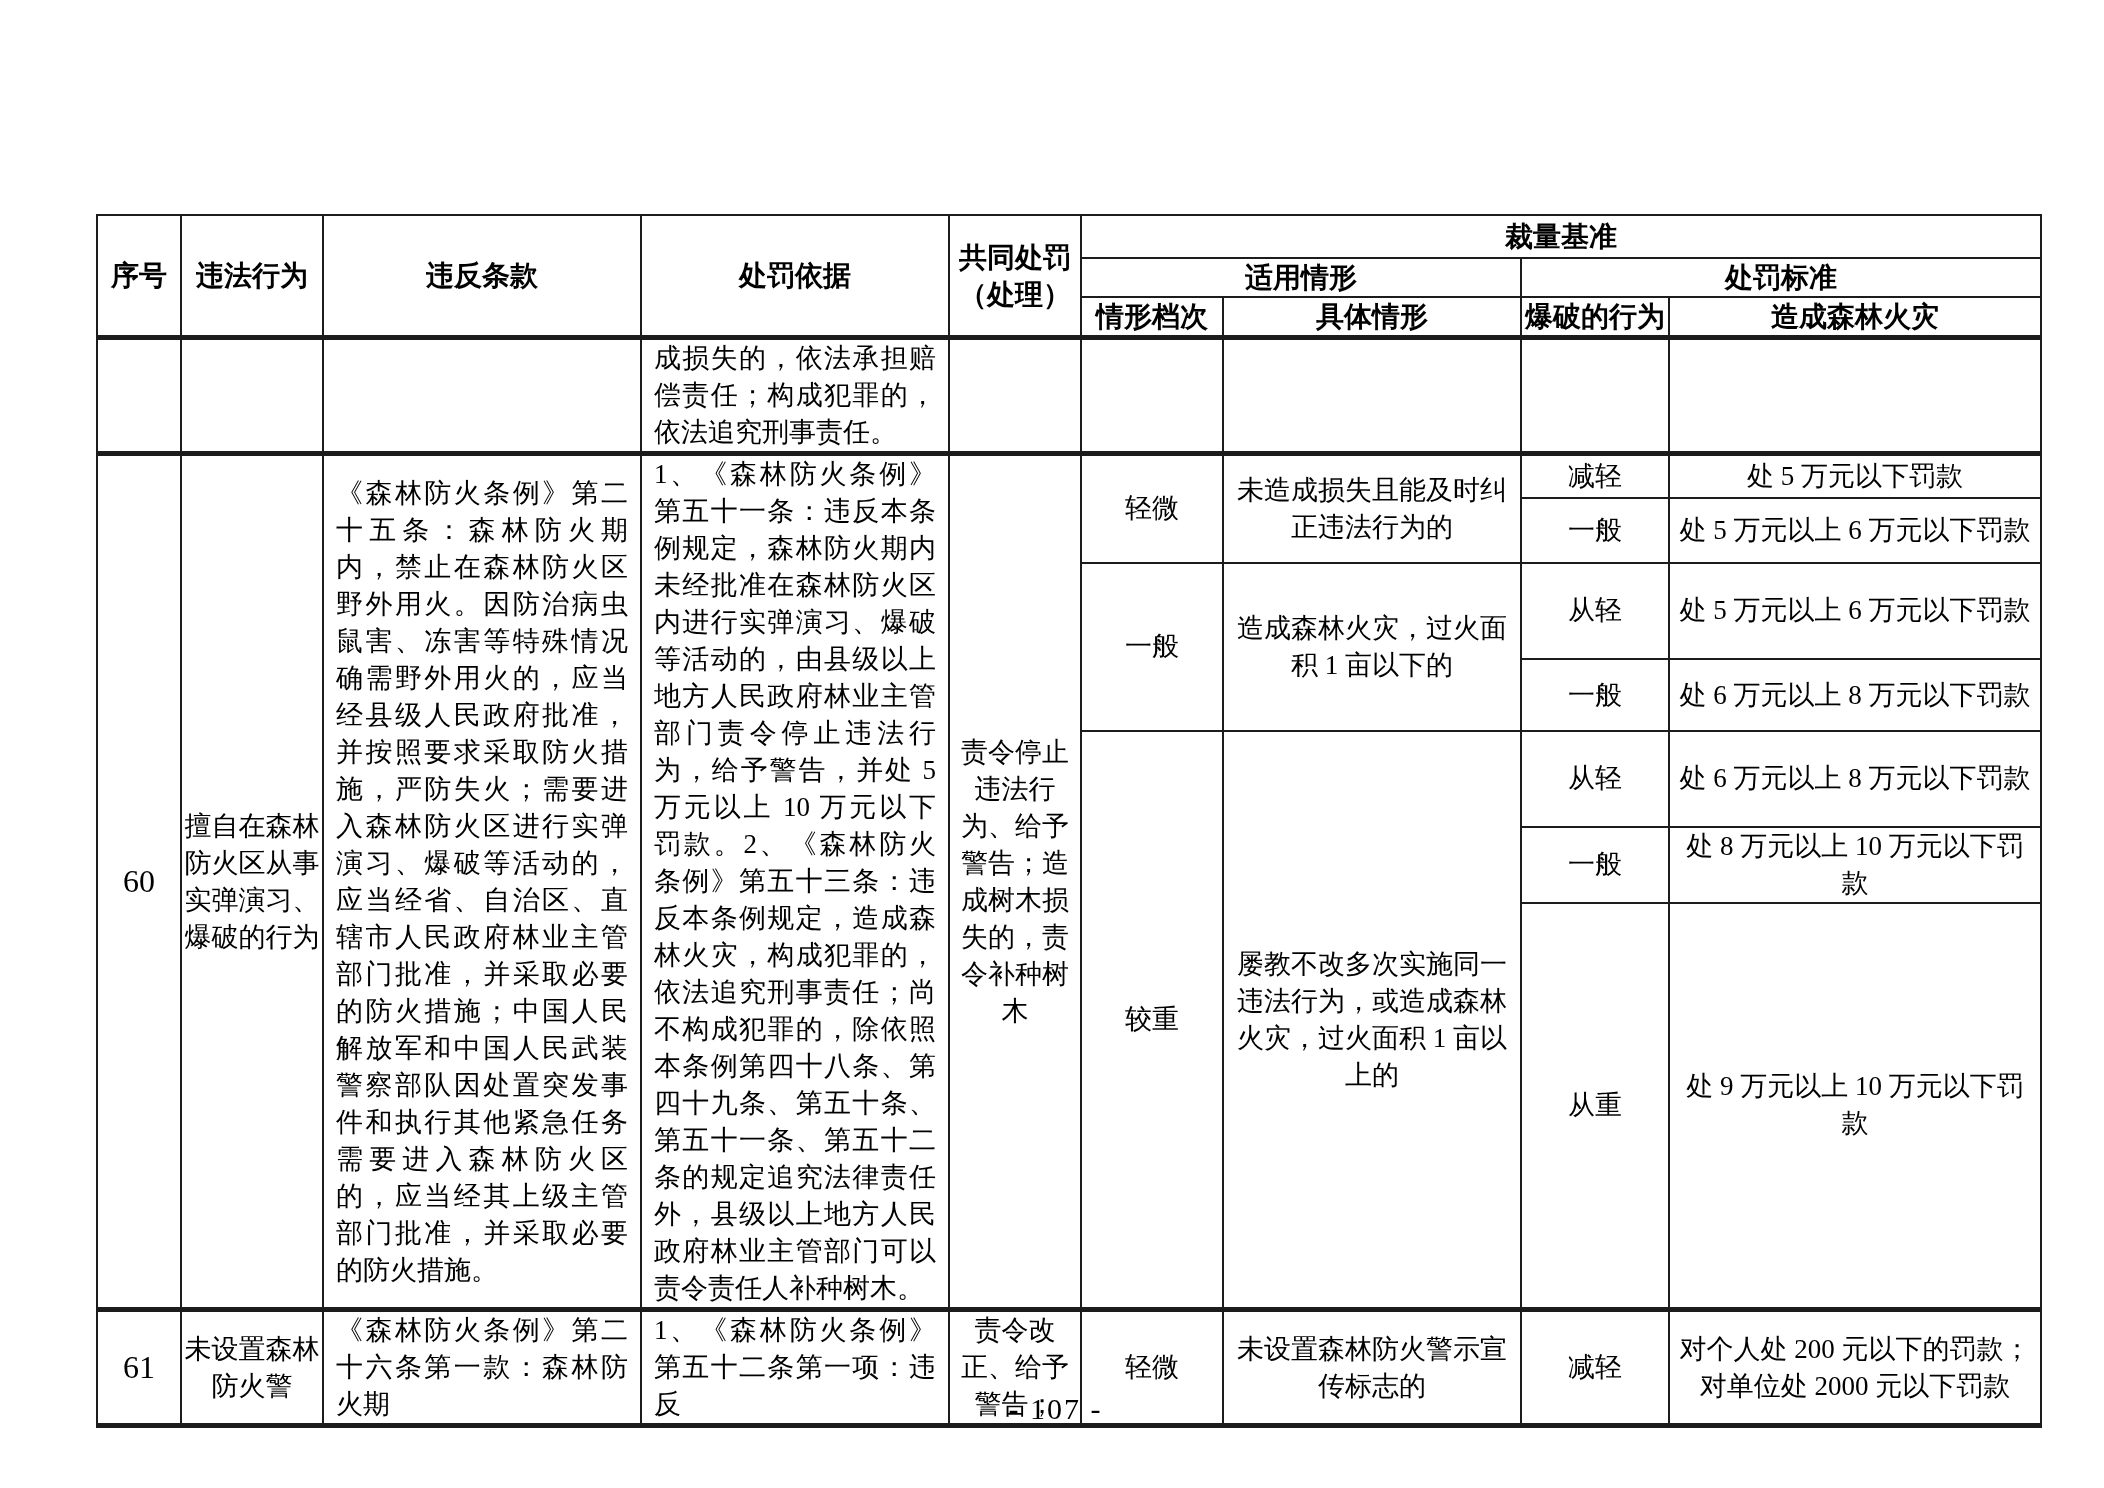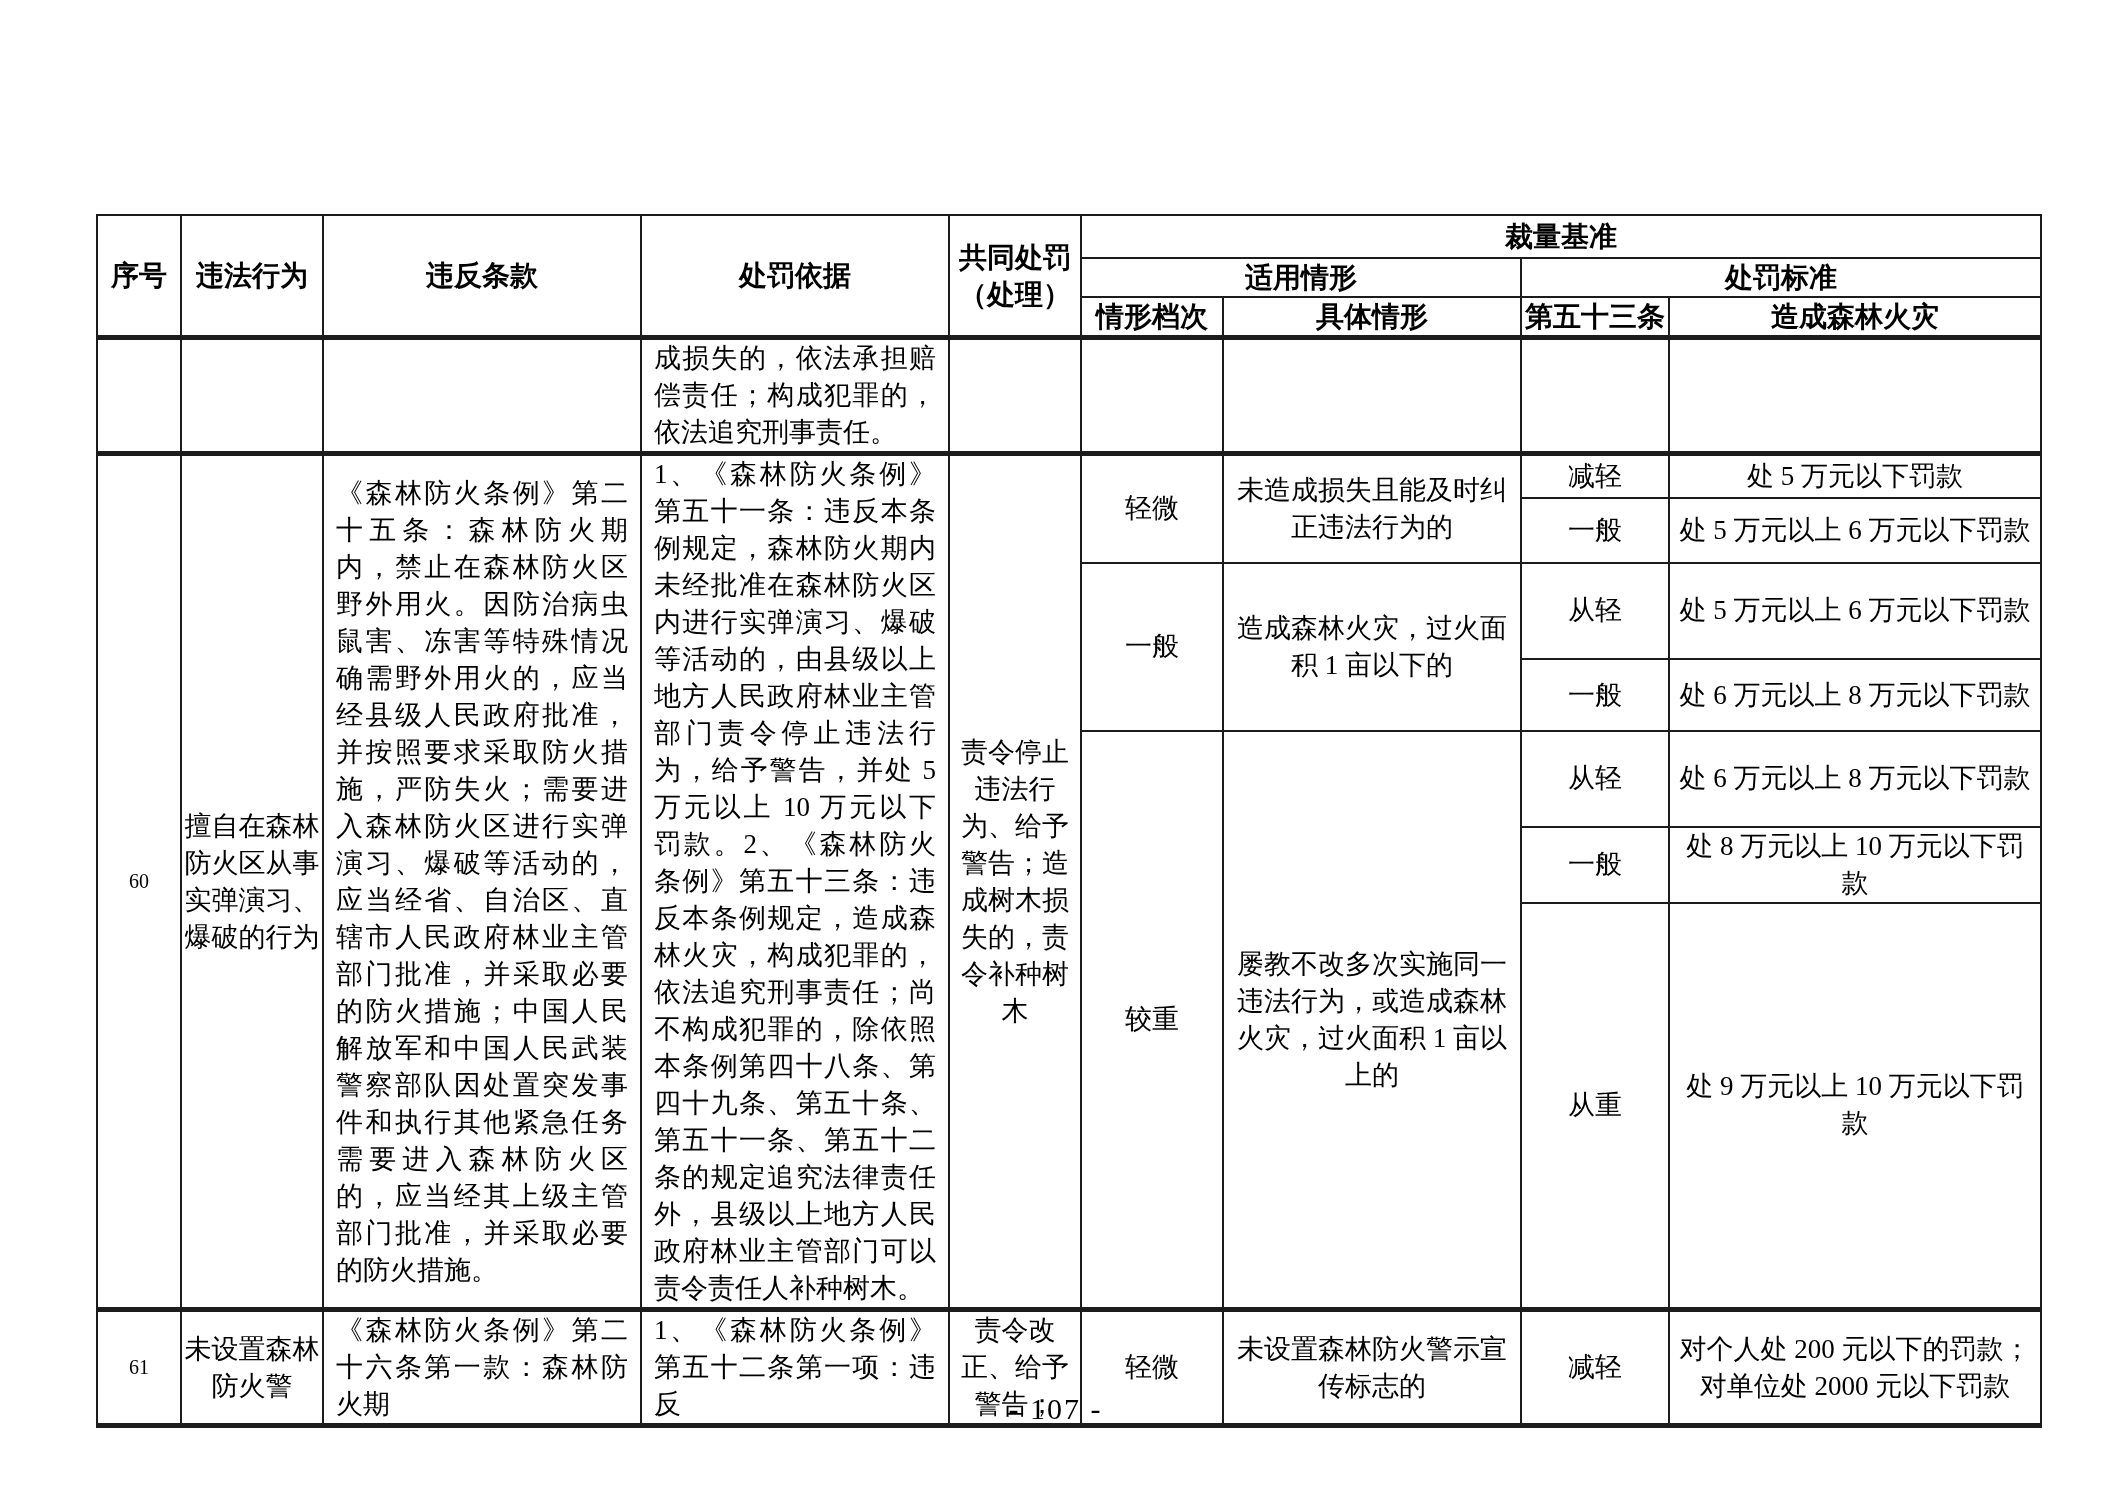--- a/index.html
+++ b/index.html
@@ -21,21 +21,21 @@
     overflow:hidden;
   }
   th {
     font-family:"Liberation Sans","DejaVu Sans",sans-serif;
     font-weight:bold; font-size:28px; text-align:center;
     white-space:pre-line;
   }
   td.c   { text-align:center; padding:0 2px; }
   td.j   { text-align:justify; padding:0 12px; }
   td.std { text-align:center; padding:0 6px; }
-  td.num { text-align:center; font-size:20px; }
+  td.num { text-align:center; font-size:32px; }
 
   tr.r-h1 { height:43px; }
   tr.r-h2 { height:34px; }
   tr.r-h3 { height:33px; }
   tr.r-cont { height:108px; }
   tr.r60a { height:44px; }
   tr.r60b { height:65px; }
   tr.r60c { height:72px; }
   tr.r60d { height:72px; }
   tr.r60e { height:71px; }
@@ -79,21 +79,21 @@
 （处理）</th>
       <th colspan="4">裁量基准</th>
     </tr>
     <tr class="r-h2">
       <th colspan="2">适用情形</th>
       <th colspan="2">处罚标准</th>
     </tr>
     <tr class="r-h3">
       <th>情形档次</th>
       <th>具体情形</th>
-      <th>第五十三条</th>
+      <th>爆破的行为</th>
       <th>造成森林火灾</th>
     </tr>
 
     <tr class="r-cont thick-top">
       <td class="c"></td>
       <td class="c"></td>
       <td class="c"></td>
       <td class="j">成损失的，依法承担赔偿责任；构成犯罪的，依法追究刑事责任。</td>
       <td class="c"></td>
       <td class="c"></td>

